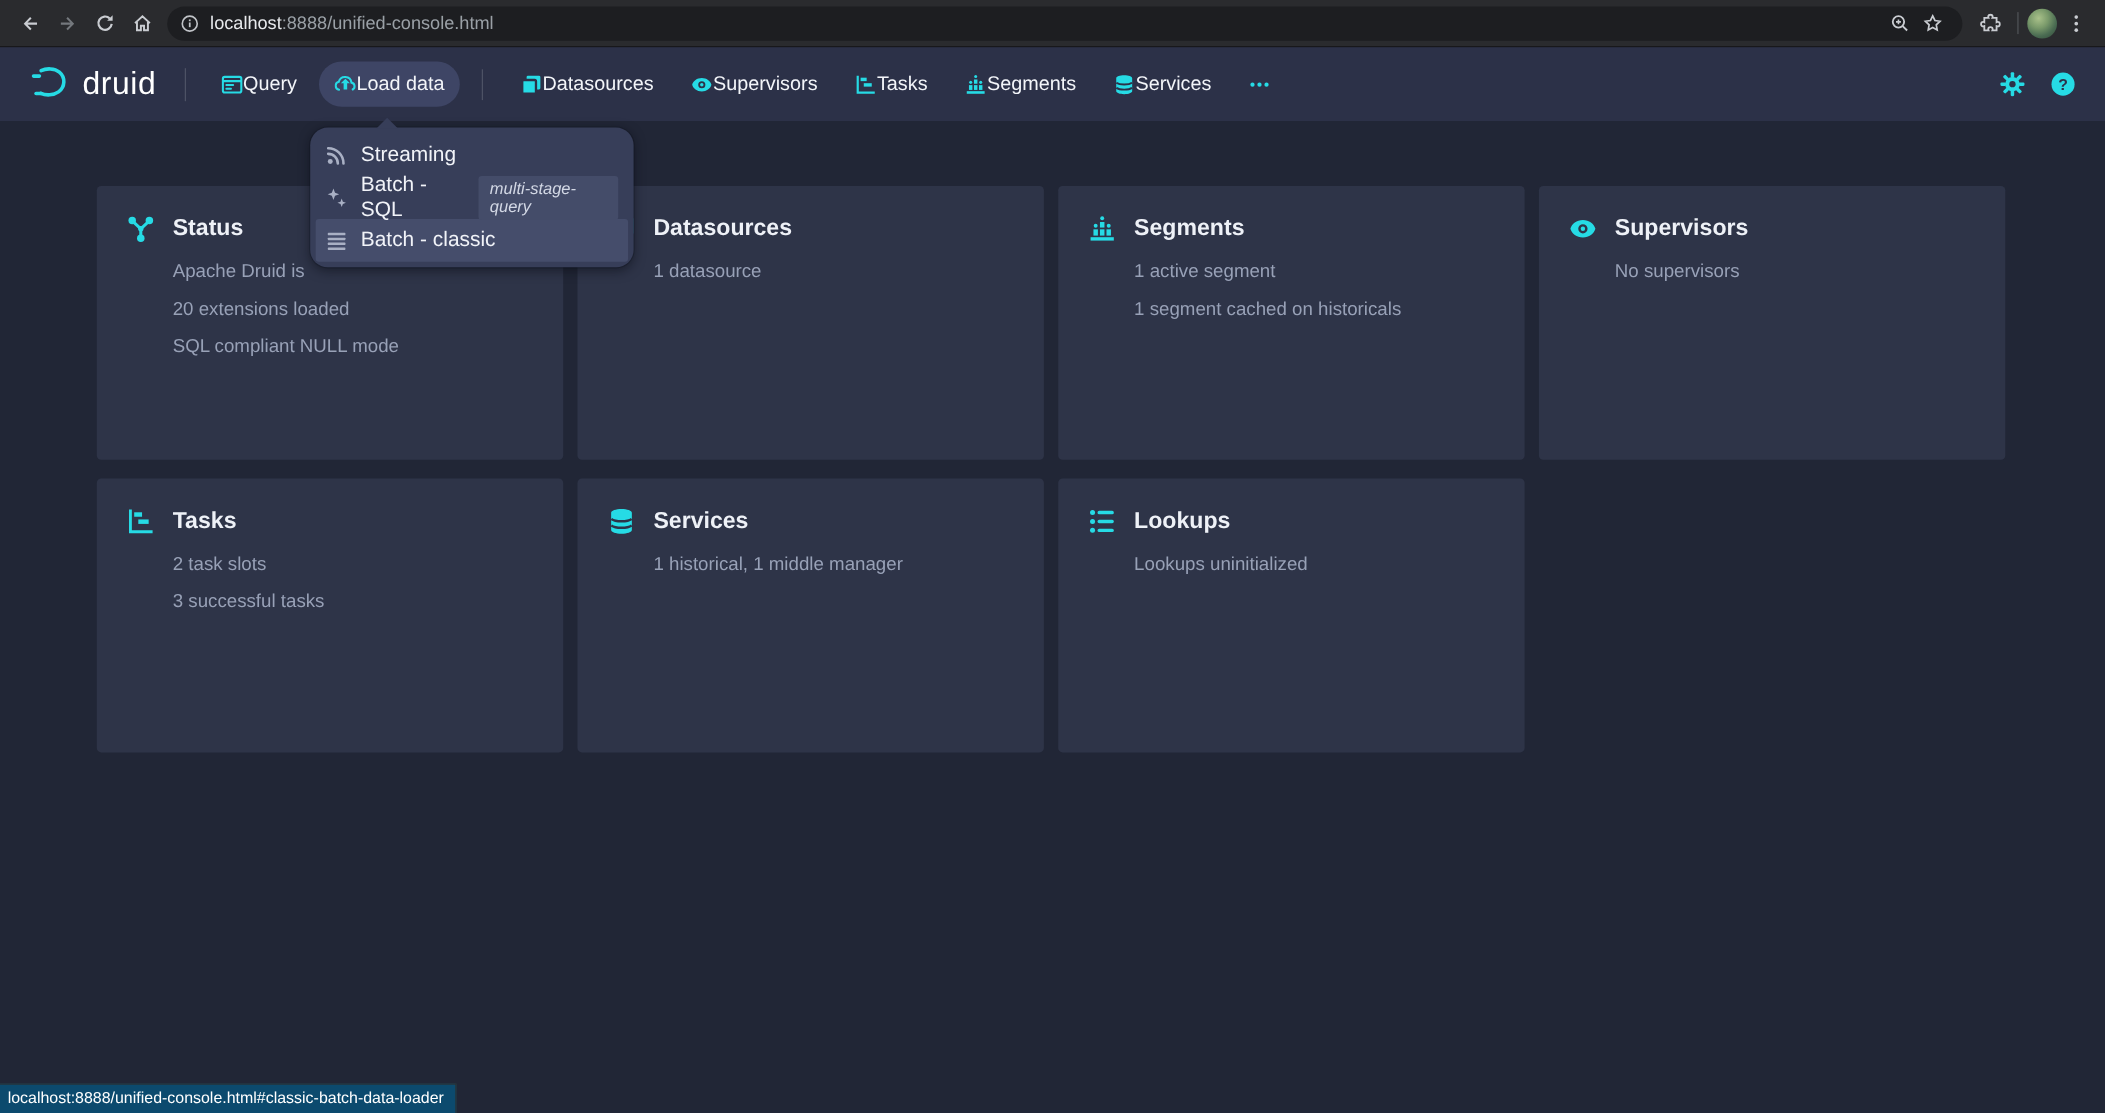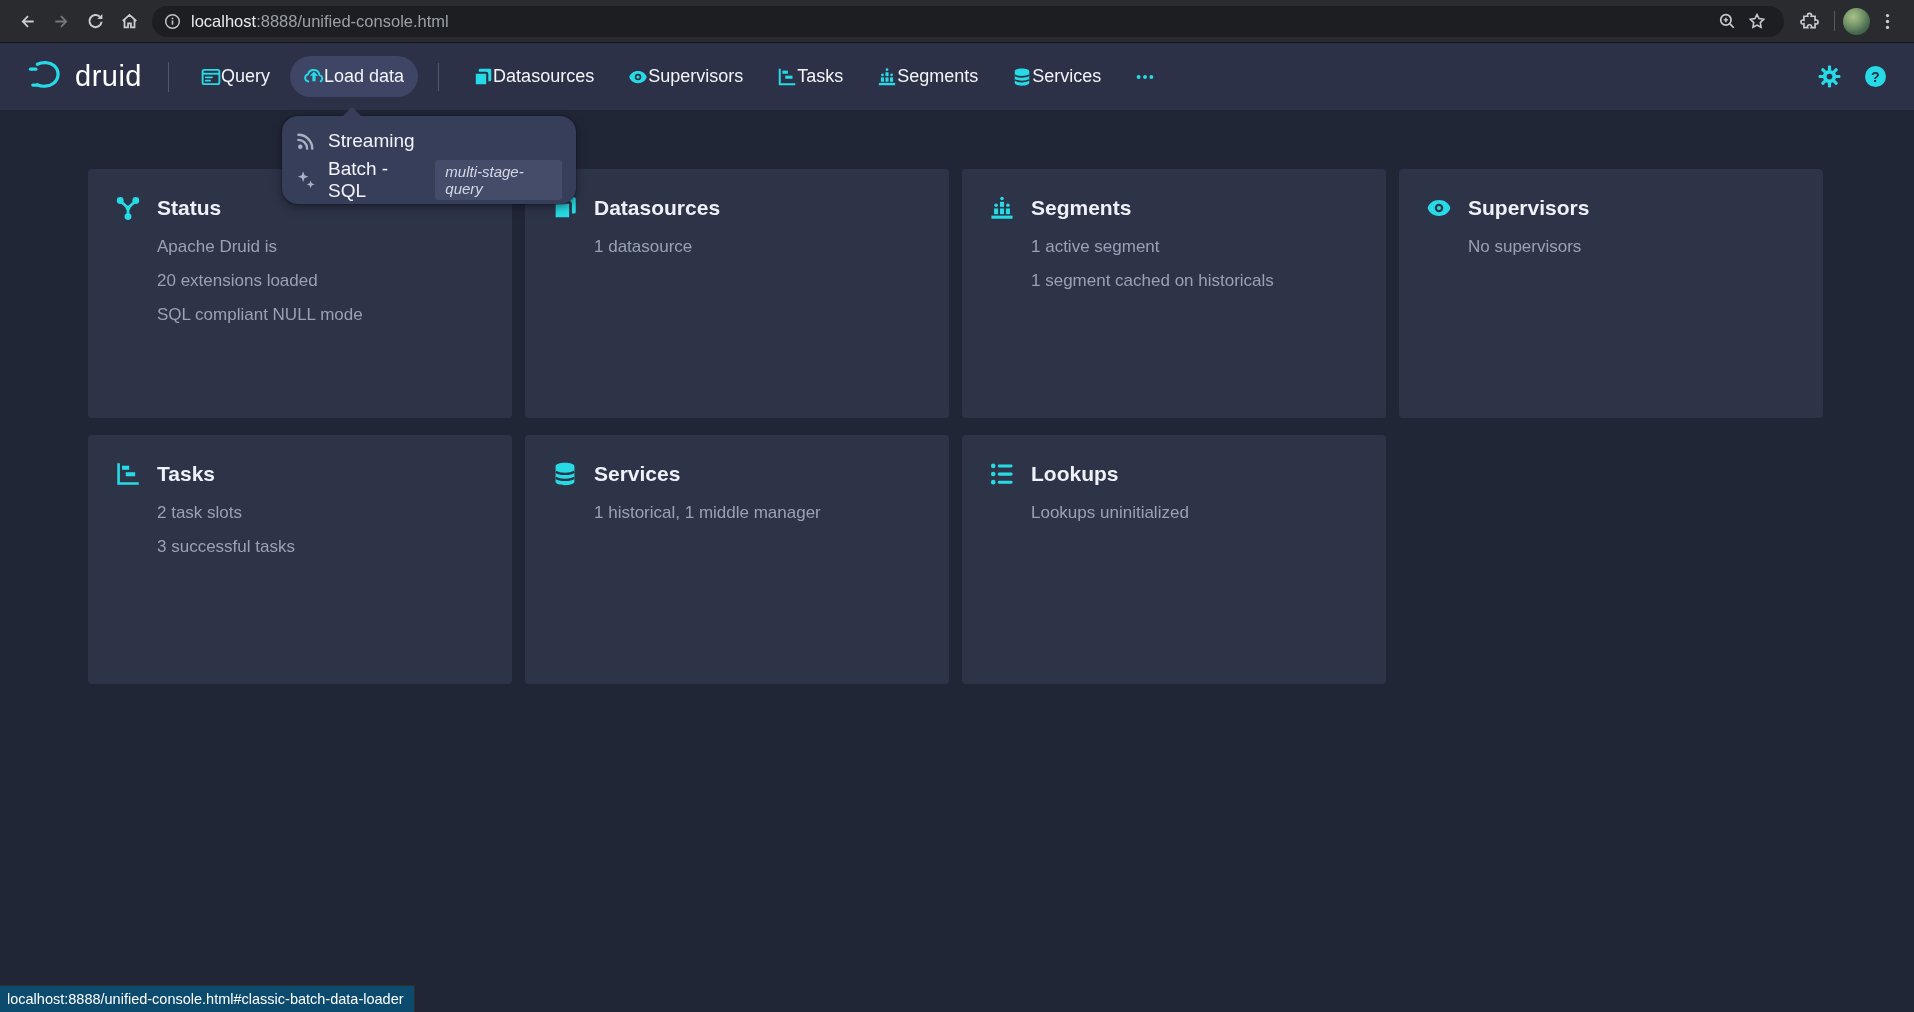--- a/index.html
+++ b/index.html
@@ -299,20 +299,33 @@
           <svg viewBox="0 0 16 16">
             <g fill="currentColor">
               <path d="M5.7 1.1l1.15 3.05L9.9 5.3 6.85 6.45 5.7 9.5 4.55 6.45 1.5 5.3l3.05-1.15z"></path>
               <path d="M11.7 8.4l.85 2.25 2.25.85-2.25.85-.85 2.25-.85-2.25-2.25-.85 2.25-.85z"></path>
             </g>
           </svg>
         </span>
         <span class="menu-label">Batch - SQL</span>
         <span class="badge">multi-stage-query</span>
       </div>
+      <div class="menu-item highlighted">
+        <span class="icon">
+          <svg viewBox="0 0 16 16">
+            <g fill="currentColor">
+              <rect x="1.6" y="2.1" width="12.8" height="1.85" rx="0.5"></rect>
+              <rect x="1.6" y="5.65" width="12.8" height="1.85" rx="0.5"></rect>
+              <rect x="1.6" y="9.2" width="12.8" height="1.85" rx="0.5"></rect>
+              <rect x="1.6" y="12.75" width="12.8" height="1.85" rx="0.5"></rect>
+            </g>
+          </svg>
+        </span>
+        <span class="menu-label">Batch - classic</span>
+      </div>
     </div>
 
   <div class="cards">
       <div class="card">
         <div class="card-header">
           <span class="icon">
             <svg viewBox="0 0 16 16">
               <g stroke="currentColor" stroke-width="1.7" fill="none">
                 <path d="M8 8 3.4 3.7M8 8l4.6-4.3M8 8v5.3"></path>
               </g>

